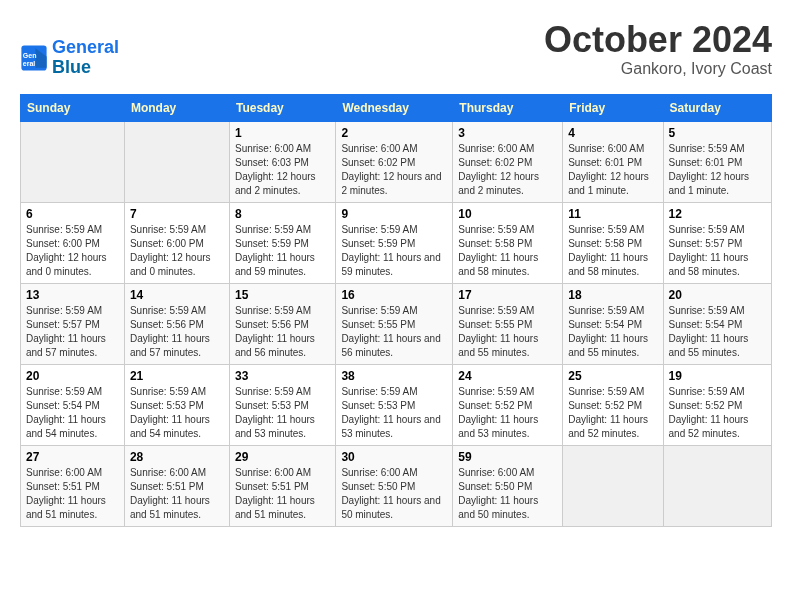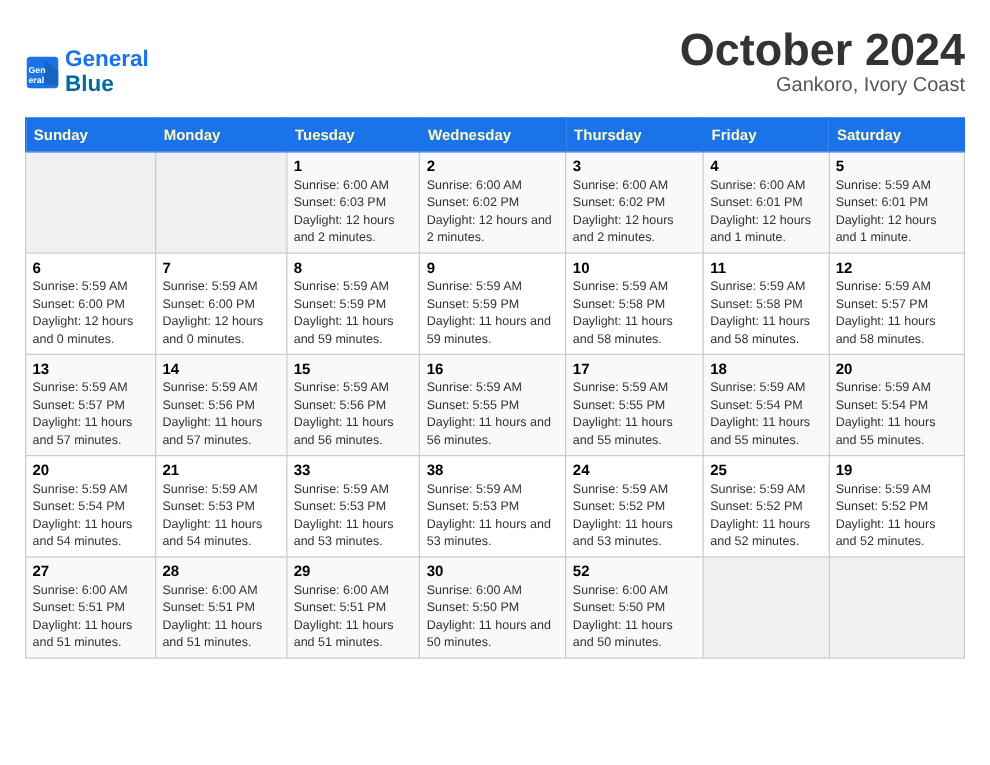--- a/index.html
+++ b/index.html
@@ -247,20 +247,20 @@
         </td>
         <td>
           <span class="day-num">29</span>
           <div class="day-info">Sunrise: 6:00 AM<br>Sunset: 5:51 PM<br>Daylight: 11 hours and 51 minutes.</div>
         </td>
         <td>
           <span class="day-num">30</span>
           <div class="day-info">Sunrise: 6:00 AM<br>Sunset: 5:50 PM<br>Daylight: 11 hours and 50 minutes.</div>
         </td>
         <td>
-          <span class="day-num">52</span>
+          <span class="day-num">59</span>
           <div class="day-info">Sunrise: 6:00 AM<br>Sunset: 5:50 PM<br>Daylight: 11 hours and 50 minutes.</div>
         </td>
         <td class="empty-cell"></td>
         <td class="empty-cell"></td>
       </tr>
     </tbody>
 </table>
 
 </body></html>

